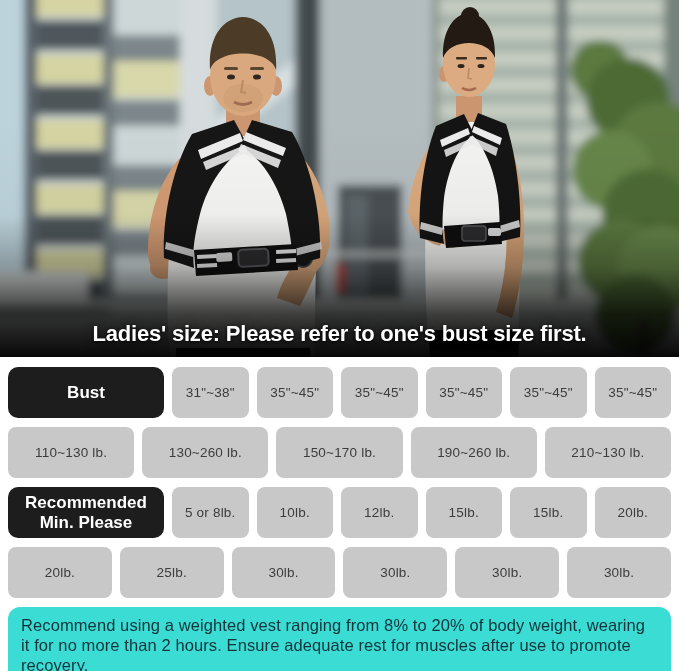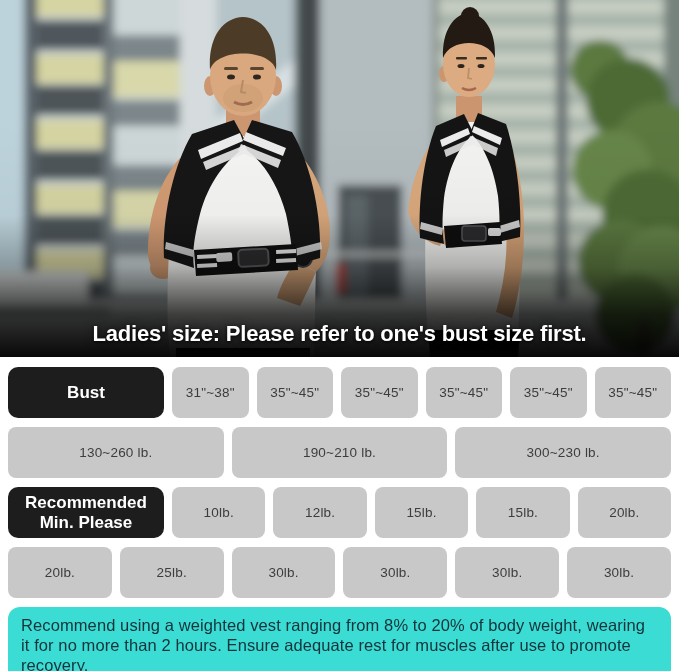--- a/index.html
+++ b/index.html
@@ -202,26 +202,29 @@
   <div class="trow">
     <div class="hcell">Bust</div>
     <div class="vcell">31"~38"</div>
     <div class="vcell">35"~45"</div>
     <div class="vcell">35"~45"</div>
     <div class="vcell">35"~45"</div>
     <div class="vcell">35"~45"</div>
     <div class="vcell">35"~45"</div>
   </div>
   <div class="trow">
+    <div class="vcell">110~130 lb.</div>
     <div class="vcell">130~260 lb.</div>
-    <div class="vcell">190~210 lb.</div>
-    <div class="vcell">300~230 lb.</div>
+    <div class="vcell">150~170 lb.</div>
+    <div class="vcell">190~260 lb.</div>
+    <div class="vcell">210~130 lb.</div>
   </div>
   <div class="trow">
     <div class="hcell">Recommended Min. Please</div>
+    <div class="vcell">5 or 8lb.</div>
     <div class="vcell">10lb.</div>
     <div class="vcell">12lb.</div>
     <div class="vcell">15lb.</div>
     <div class="vcell">15lb.</div>
     <div class="vcell">20lb.</div>
   </div>
   <div class="trow">
     <div class="vcell">20lb.</div>
     <div class="vcell">25lb.</div>
     <div class="vcell">30lb.</div>

